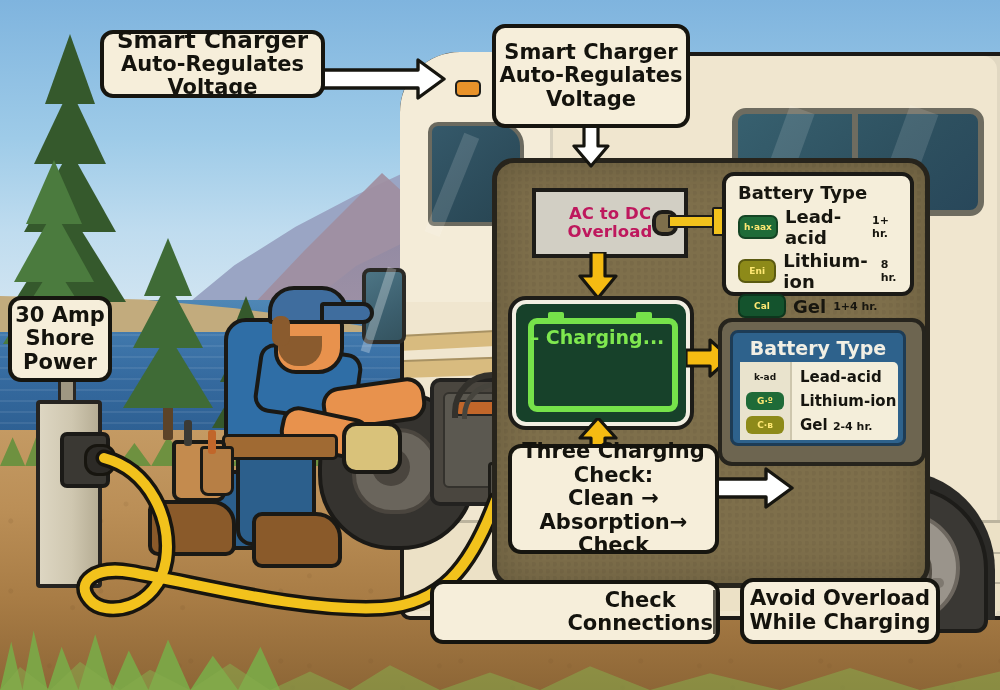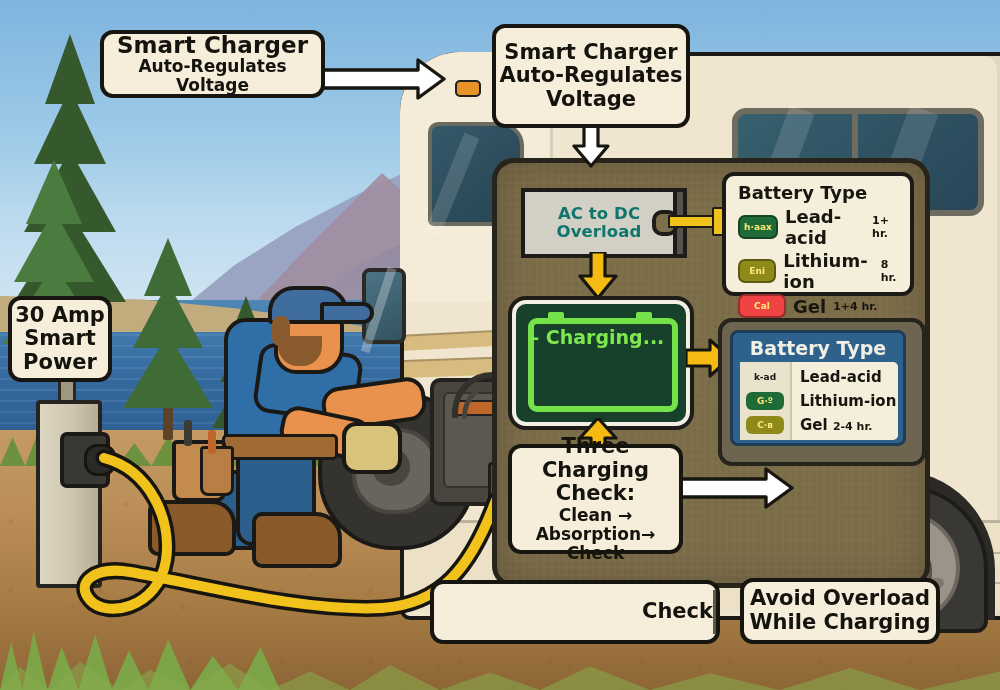--- a/index.html
+++ b/index.html
@@ -264,24 +264,24 @@
     border:5px solid #27241c;border-radius:22px;
     box-shadow:inset 0 0 40px rgba(0,0,0,.2);
   }
   .panel-noise{
     position:absolute;inset:0;border-radius:18px;
     background-image:radial-gradient(circle at 20% 30%, rgba(0,0,0,.07) 0 2px, transparent 3px);
     background-size:7px 7px;opacity:.6;
   }
 
   .converter-box{
-    position:absolute;left:521px;top:188px;width:148px;height:62px;
+    position:absolute;left:532px;top:188px;width:148px;height:62px;
     background:#d2cfc4;border:4px solid #1d1c18;
     display:flex;align-items:center;justify-content:center;text-align:center;
-    font-size:16.5px;line-height:1.12;color:#0f766e;font-weight:600;
+    font-size:16.5px;line-height:1.12;color:#be185d;font-weight:600;
     letter-spacing:.1px;
   }
   .converter-tab{
     position:absolute;left:645px;top:188px;width:38px;height:62px;
     background:#55534c;border:4px solid #1d1c18;border-left:none;
   }
   .converter-port{
     position:absolute;left:652px;top:210px;width:18px;height:18px;
     background:#7e6f4b;border:4px solid #1d1c18;border-radius:10px;
   }
@@ -357,27 +357,27 @@
 
   
   .callout{
     position:absolute;background:#f6eeda;
     border:4px solid #16150f;border-radius:13px;
     text-align:center;color:#14130d;
     box-sizing:border-box;
     display:flex;flex-direction:column;align-items:center;justify-content:center;
   }
   .c-big{font-size:23px;font-weight:600;line-height:1.08;letter-spacing:.1px;}
-  .c-sub{font-size:17px;font-weight:600;line-height:1.12;}
+  .c-sub{font-size:21px;font-weight:600;line-height:1.12;}
   .c-med{font-size:21px;font-weight:600;line-height:1.12;}
 
   .callout-1{left:100px;top:30px;width:225px;height:68px;}
   .callout-2{left:492px;top:24px;width:198px;height:104px;}
   .callout-3{left:8px;top:296px;width:104px;height:86px;}
-  .callout-4{left:508px;top:444px;width:175px;height:110px;}
+  .callout-4{left:508px;top:444px;width:211px;height:110px;}
   .callout-5{left:430px;top:580px;width:290px;height:64px;flex-direction:row;gap:0;}
   .callout-6{left:740px;top:578px;width:200px;height:66px;}
 
   .c5-half{flex:1;display:flex;align-items:center;justify-content:flex-end;
            font-size:21px;font-weight:600;line-height:1.1;text-align:center;}
   .c5-div{width:3px;height:44px;background:#5b574a;}
 
   
   .arrow-wrap{position:absolute;}
   .arrow-wrap svg{display:block;}
@@ -575,21 +575,21 @@
       <div class="bt-dur">1+ hr.</div>
     </div>
 
     <div class="bt-row">
       <div class="bt-chip" style="background:#8d8a19;">Eni</div>
       <div class="bt-name">Lithium-ion</div>
       <div class="bt-dur">8 hr.</div>
     </div>
 
     <div class="bt-row">
-      <div class="bt-chip" style="background:#ef4444;">Cal</div>
+      <div class="bt-chip" style="background:#14532d;">Cal</div>
       <div class="bt-name">Gel</div>
       <div class="bt-dur">1+4 hr.</div>
     </div>
   </div>
 
   <div class="bt2-frame"></div>
   <div class="bt2-screen">
     <div class="bt2-title">Battery Type</div>
   </div>
   <div class="bt2-body">
@@ -620,41 +620,42 @@
   </div>
 
   <div class="callout callout-2">
     <div class="c-med">Smart Charger</div>
     <div class="c-med">Auto-Regulates</div>
     <div class="c-med">Voltage</div>
   </div>
 
   <div class="callout callout-3">
     <div class="c-med">30 Amp</div>
-    <div class="c-med">Smart</div>
+    <div class="c-med">Shore</div>
     <div class="c-med">Power</div>
   </div>
 
   <div class="arrow-wrap" style="left:674px;top:466px;">
     <svg width="120" height="44" viewBox="0 0 120 44">
       <polygon points="0,13 92,13 92,3 118,22 92,41 92,31 0,31" fill="#ffffff" stroke="#16150f" stroke-width="3.4" stroke-linejoin="round"></polygon>
     </svg>
   </div>
 
   <div class="callout callout-4">
     <div class="c-med">Three Charging</div>
     <div class="c-med">Check:</div>
     <div class="c-sub">Clean → Absorption→</div>
     <div class="c-sub">Check</div>
   </div>
 
   <div class="callout callout-5">
     <div class="c5-half">
       <span>
         <span>Check</span><br>
+        <span>Connections</span>
       </span>
     </div>
     <div class="c5-div"></div>
   </div>
 
   <div class="callout callout-6">
     <div class="c-med">Avoid Overload</div>
     <div class="c-med">While Charging</div>
   </div>
 

